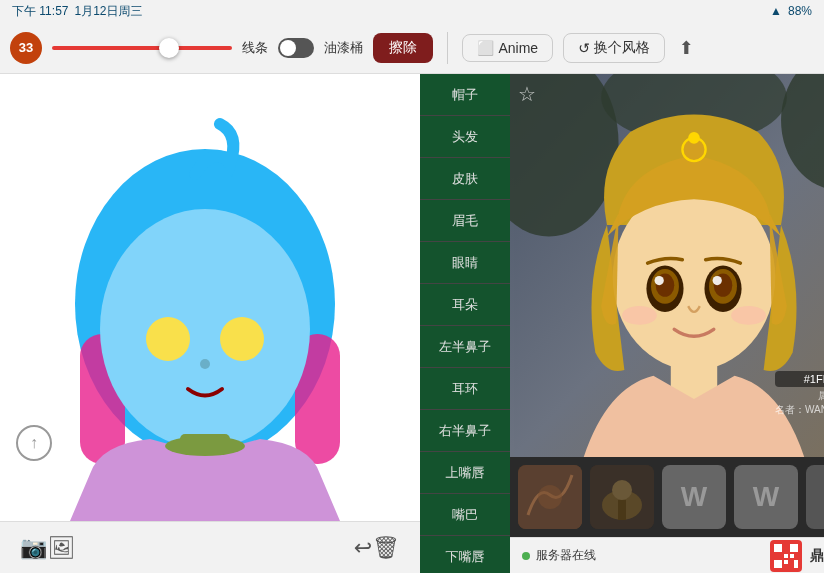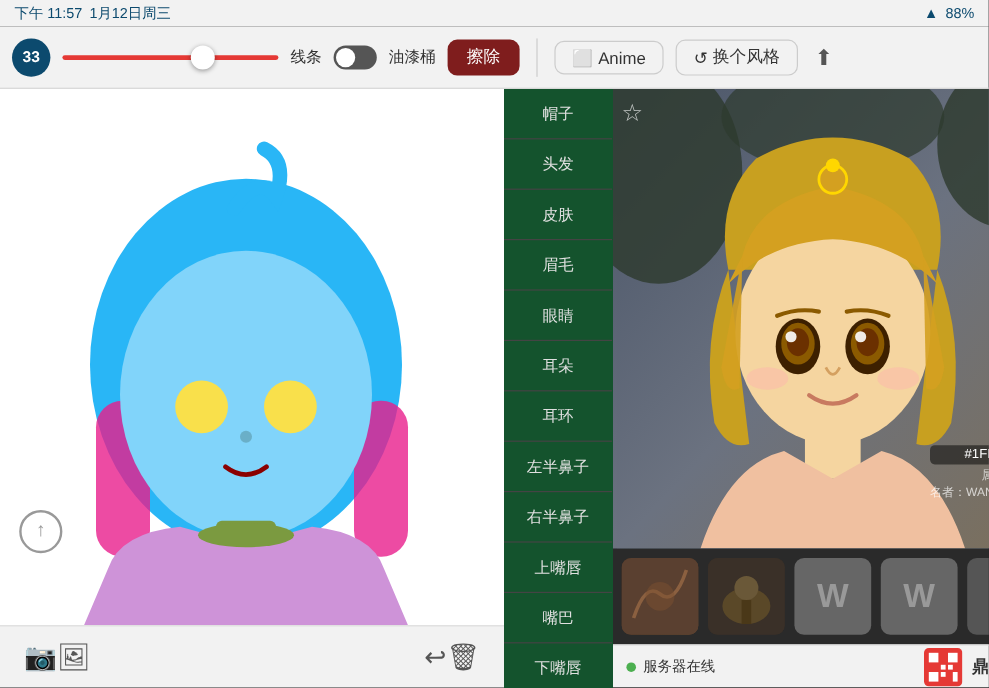--- a/index.html
+++ b/index.html
@@ -36,21 +36,21 @@
       height: 52px;
       background: #f2f2f2;
       display: flex;
       align-items: center;
       padding: 0 10px;
       gap: 10px;
       z-index: 99;
       border-bottom: 1px solid #ddd;
     }
     .number-badge {
-      background: #0c4a6e;
+      background: #c2410c;
       color: white;
       font-size: 13px;
       font-weight: bold;
       width: 32px; height: 32px;
       border-radius: 50%;
       display: flex; align-items: center; justify-content: center;
     }
     .slider-track {
       flex: 1;
       max-width: 180px;
@@ -416,22 +416,22 @@
     </div>
   </div>
 
   <div class="category-panel">
     <div class="cat-item">帽子</div>
     <div class="cat-item">头发</div>
     <div class="cat-item">皮肤</div>
     <div class="cat-item">眉毛</div>
     <div class="cat-item">眼睛</div>
     <div class="cat-item">耳朵</div>
+    <div class="cat-item">左半鼻子</div>
     <div class="cat-item">耳环</div>
-    <div class="cat-item">左半鼻子</div>
     <div class="cat-item">右半鼻子</div>
     <div class="cat-item">上嘴唇</div>
     <div class="cat-item">嘴巴</div>
     <div class="cat-item">下嘴唇</div>
 
   </div>
 
   <div class="right-panel">
 
     <div class="preview-area">

